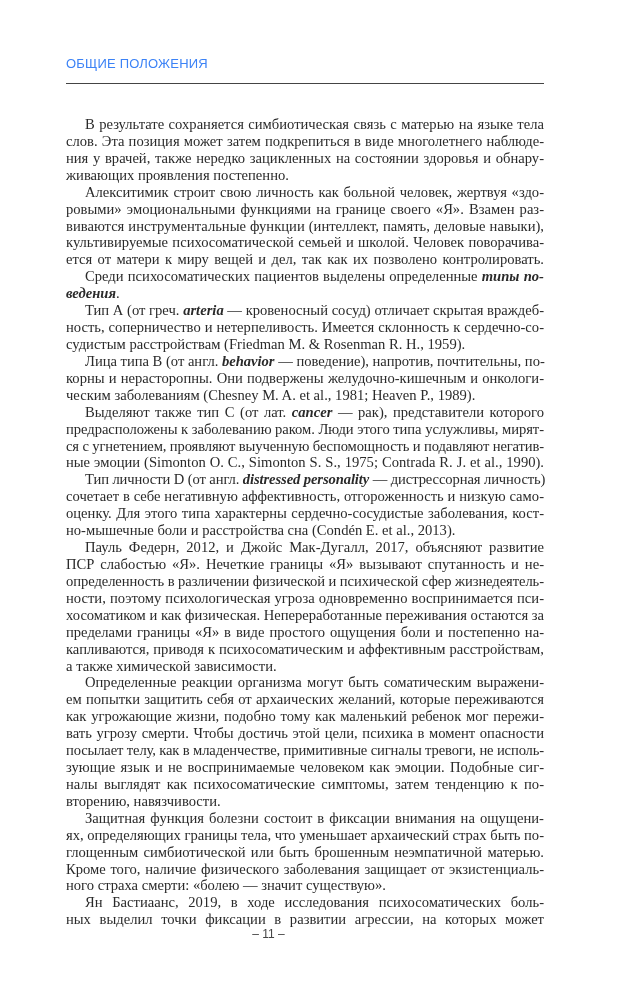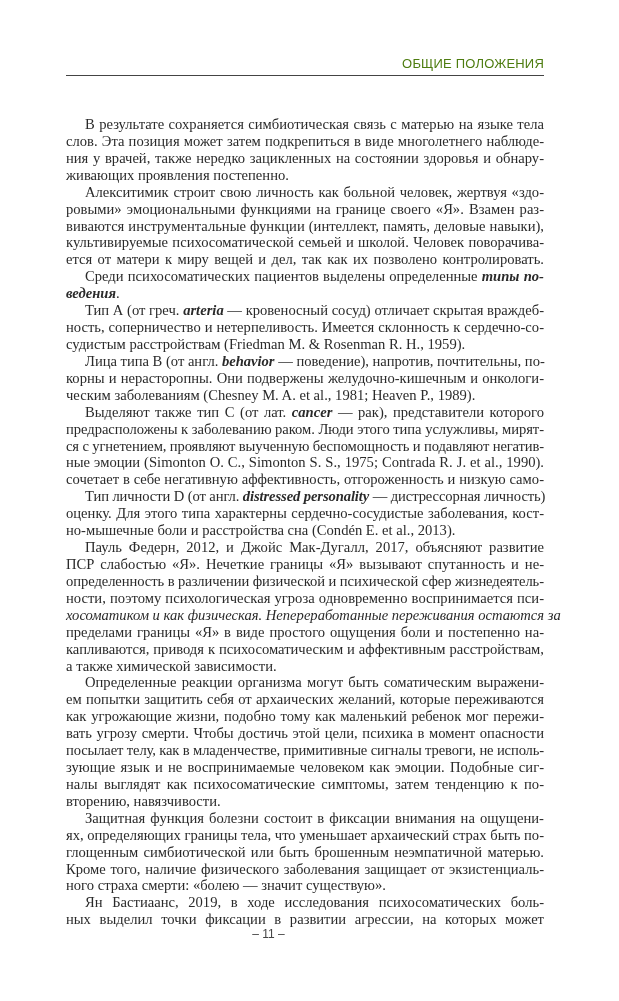--- a/index.html
+++ b/index.html
@@ -1,22 +1,22 @@
 <!DOCTYPE html>
 <html><head>
 <meta charset="utf-8">
 <style>
   html, body { margin: 0; padding: 0; background: #ffffff; }
   body { width: 619px; height: 1001px; position: relative; overflow: hidden; }
   .running-head {
     position: absolute; left: 66px; top: 56px; width: 478px;
-    text-align: right;
+    text-align: left;
     font-family: "Liberation Sans", sans-serif;
-    font-size: 13px; letter-spacing: 0.2px; color: #4d7c0f;
-    padding-bottom: 4px;
+    font-size: 13px; letter-spacing: 0.2px; color: #3b82f6;
+    padding-bottom: 12px;
     border-bottom: 1px solid #444;
   }
   .body-text {
     position: absolute; left: 66px; top: 116px; width: 478px;
     font-family: "Liberation Serif", serif;
     font-size: 14.6px; line-height: 16.92px; color: #2a2a2a;
   }
   .body-text p {
     margin: 0; text-indent: 19px; text-align: justify;
   }
@@ -74,32 +74,32 @@
   </p>
 
   <p>
     <span class="line ind" style="white-space: normal;"><span>Выделяют также тип С (от лат. </span><em>cancer</em><span> — рак), представители которого</span></span>
     <span class="line" style="white-space: nowrap; letter-spacing: -0.0446429px;">предрасположены к заболеванию раком. Люди этого типа услужливы, мирят-</span>
     <span class="line" style="white-space: nowrap; letter-spacing: -0.128741px;">ся с угнетением, проявляют выученную беспомощность и подавляют негатив-</span>
     <span class="line" style="white-space: normal;">ные эмоции (Simonton O. C., Simonton S. S., 1975; Contrada R. J. et al., 1990).</span>
   </p>
 
   <p>
+    <span class="line ind" style="white-space: nowrap; letter-spacing: -0.0995291px;"><span>Тип личности D (от англ. </span><em>distressed personality</em><span> — дистрессорная личность)</span></span>
     <span class="line" style="white-space: normal;">сочетает в себе негативную аффективность, отгороженность и низкую само-</span>
-    <span class="line ind" style="white-space: nowrap; letter-spacing: -0.0995291px;"><span>Тип личности D (от англ. </span><em>distressed personality</em><span> — дистрессорная личность)</span></span>
     <span class="line" style="white-space: normal;">оценку. Для этого типа характерны сердечно-сосудистые заболевания, кост-</span>
     <span class="line last" style="white-space: nowrap;">но-мышечные боли и расстройства сна (Condén E. et al., 2013).</span>
   </p>
 
   <p>
     <span class="line ind" style="white-space: normal;">Пауль Федерн, 2012, и Джойс Мак-Дугалл, 2017, объясняют развитие</span>
     <span class="line" style="white-space: normal;">ПСР слабостью «Я». Нечеткие границы «Я» вызывают спутанность и не-</span>
     <span class="line" style="white-space: nowrap; letter-spacing: -0.0768046px;">определенность в различении физической и психической сфер жизнедеятель-</span>
     <span class="line" style="white-space: normal;">ности, поэтому психологическая угроза одновременно воспринимается пси-</span>
-    <span class="line" style="white-space: nowrap; letter-spacing: -0.00825893px; font-style: italic;">хосоматиком и как физическая. Непереработанные переживания остаются за</span>
+    <span class="line" style="white-space: nowrap; letter-spacing: -0.00825893px;">хосоматиком и как физическая. Непереработанные переживания остаются за</span>
     <span class="line" style="white-space: normal;">пределами границы «Я» в виде простого ощущения боли и постепенно на-</span>
     <span class="line" style="white-space: normal;">капливаются, приводя к психосоматическим и аффективным расстройствам,</span>
     <span class="line last" style="white-space: nowrap;">а также химической зависимости.</span>
   </p>
 
   <p>
     <span class="line ind" style="white-space: normal;">Определенные реакции организма могут быть соматическим выражени-</span>
     <span class="line" style="white-space: normal;">ем попытки защитить себя от архаических желаний, которые переживаются</span>
     <span class="line" style="white-space: normal;">как угрожающие жизни, подобно тому как маленький ребенок мог пережи-</span>
     <span class="line" style="white-space: normal;">вать угрозу смерти. Чтобы достичь этой цели, психика в момент опасности</span>

